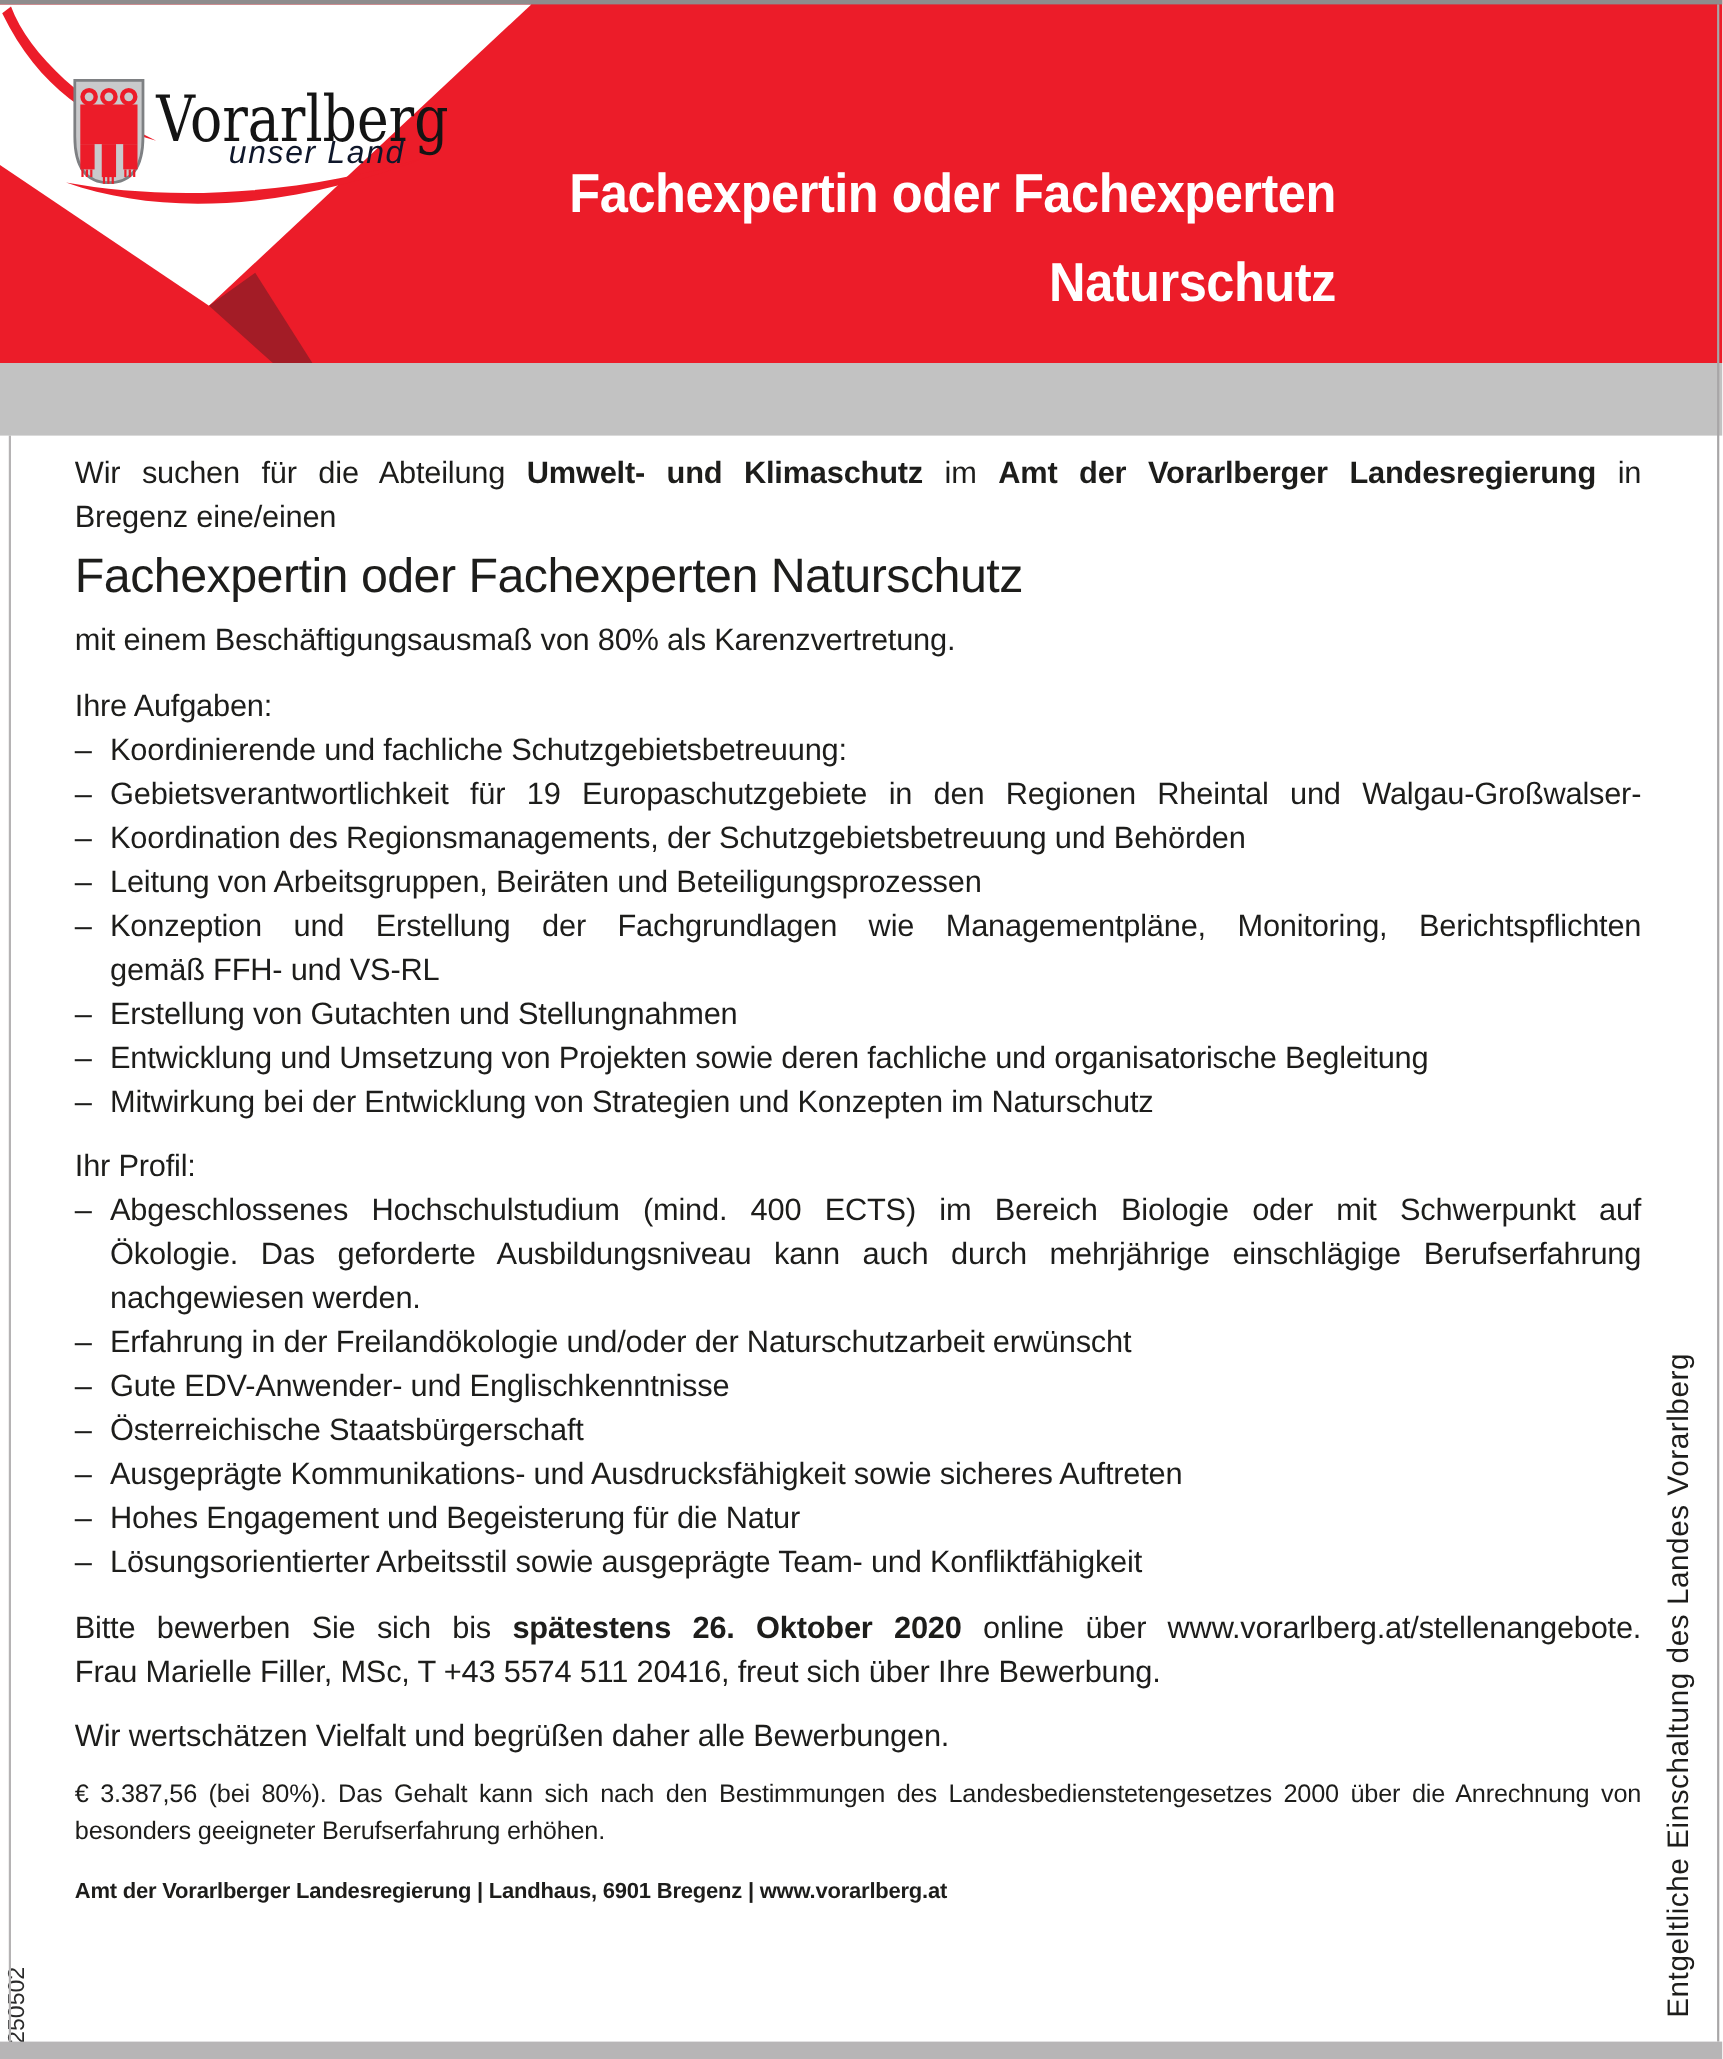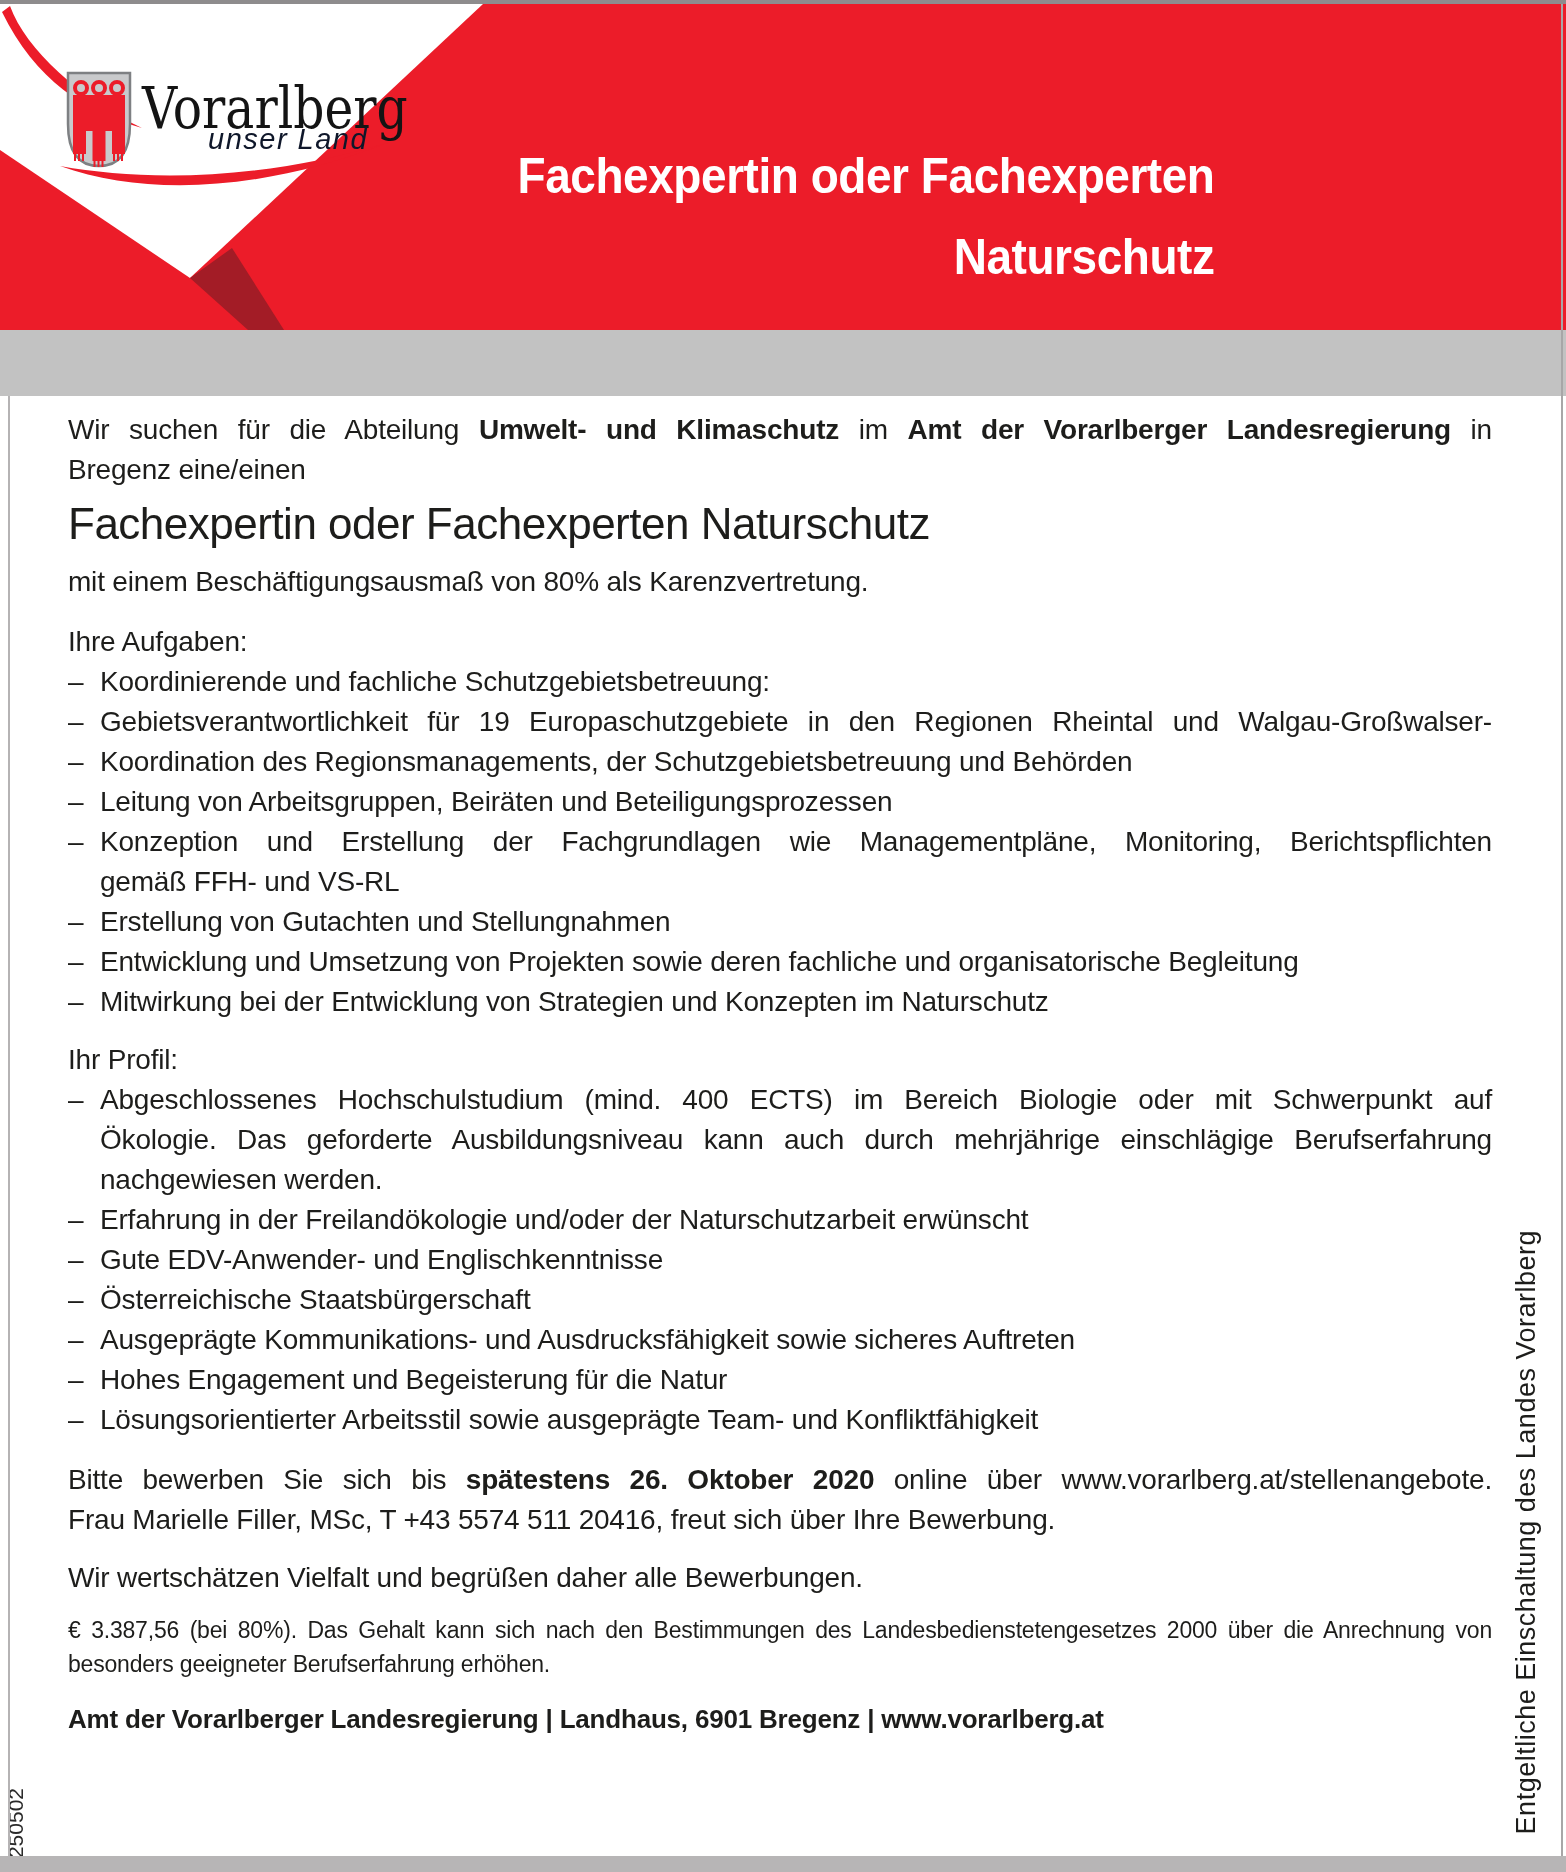--- a/index.html
+++ b/index.html
@@ -41,21 +41,21 @@
   .p2 { margin-top:14px; }
   .sec-heading { margin-top:20px; font-weight:400; }
   .sec-heading.profil { margin-top:18px; }
   .bullets { margin:0; }
   .bullet-item { position:relative; padding-left:32px; }
   .dash { position:absolute; left:0; top:0; }
   .p3 { margin-top:20px; }
   .p4 { margin-top:18px; }
   .small-print { margin-top:15px; font-size:23px; line-height:34px; }
   .small-print .tline { min-height:34px; }
-  .footer-line { margin-top:18px; font-size:26px; line-height:40px; font-weight:700; white-space:nowrap; }
+  .footer-line { margin-top:18px; font-size:20px; line-height:40px; font-weight:700; white-space:nowrap; }
   
   .vert-right {
     position:absolute; right:24px; bottom:38px; writing-mode:vertical-rl;
     transform:rotate(180deg); font-size:27px; letter-spacing:0.5px; color:#1d1d1b; white-space:nowrap;
   }
   .vert-left {
     position:absolute; left:4px; bottom:14px; writing-mode:vertical-rl;
     transform:rotate(180deg); font-size:21px; color:#2a2a2a; white-space:nowrap;
   }
 </style>

